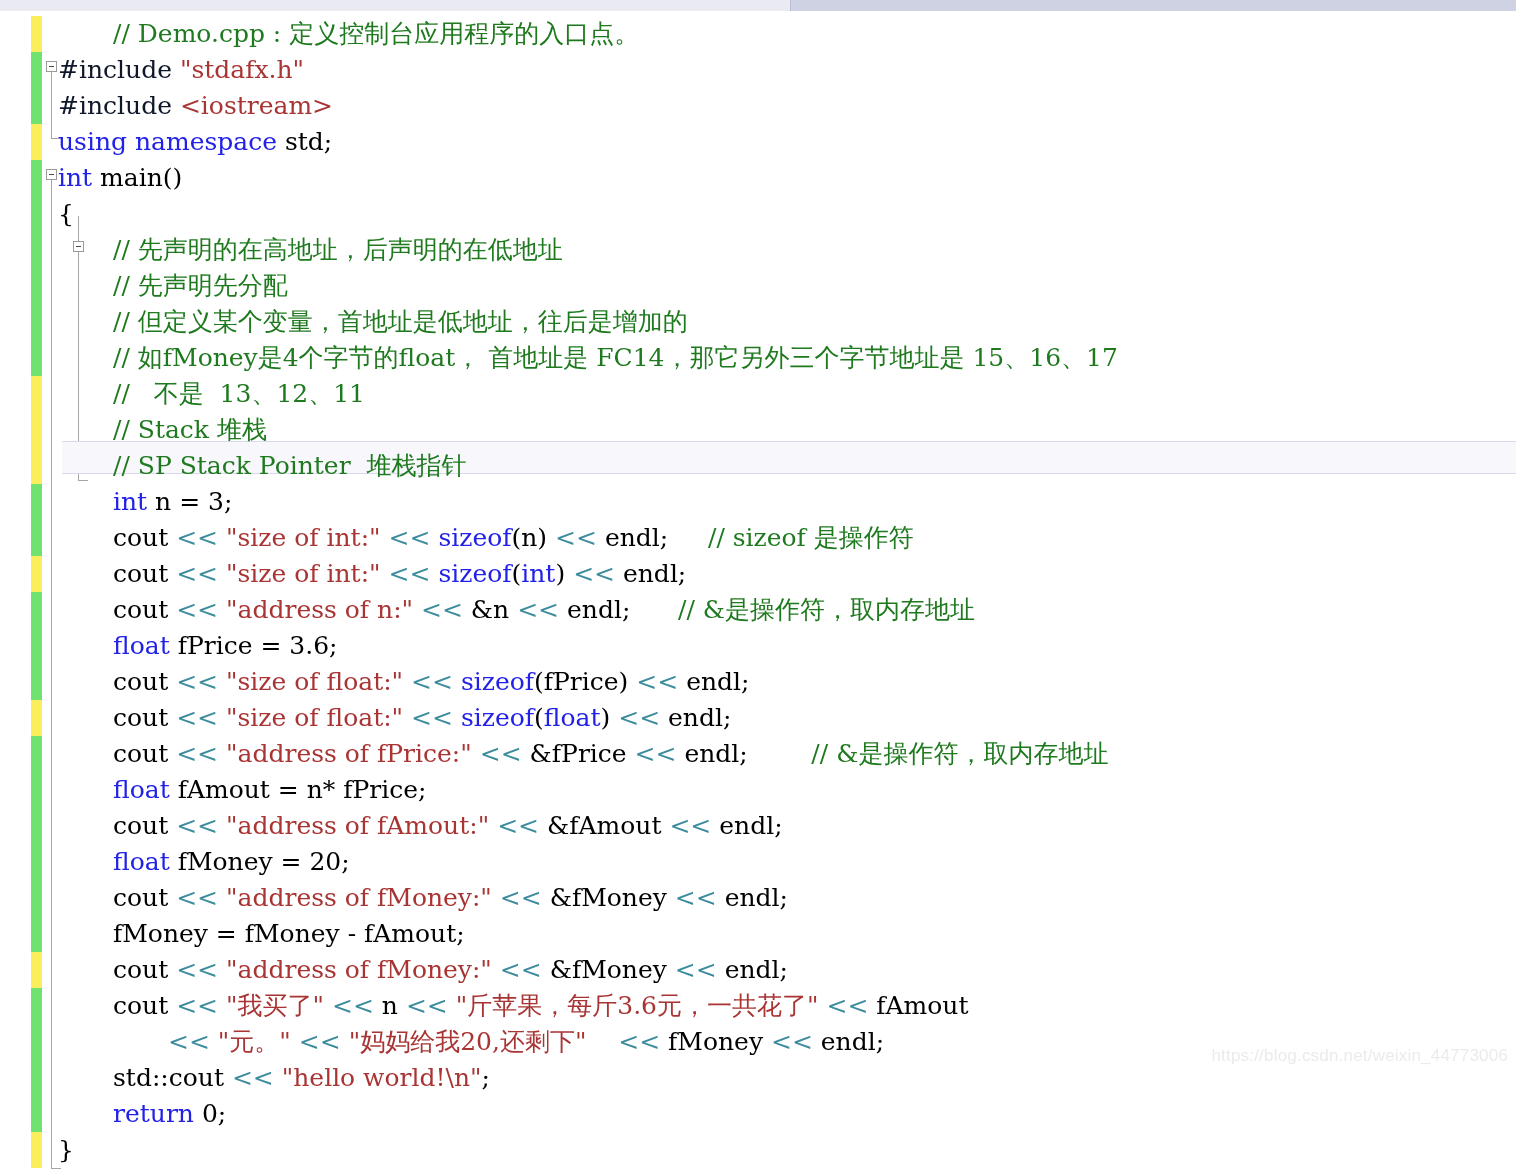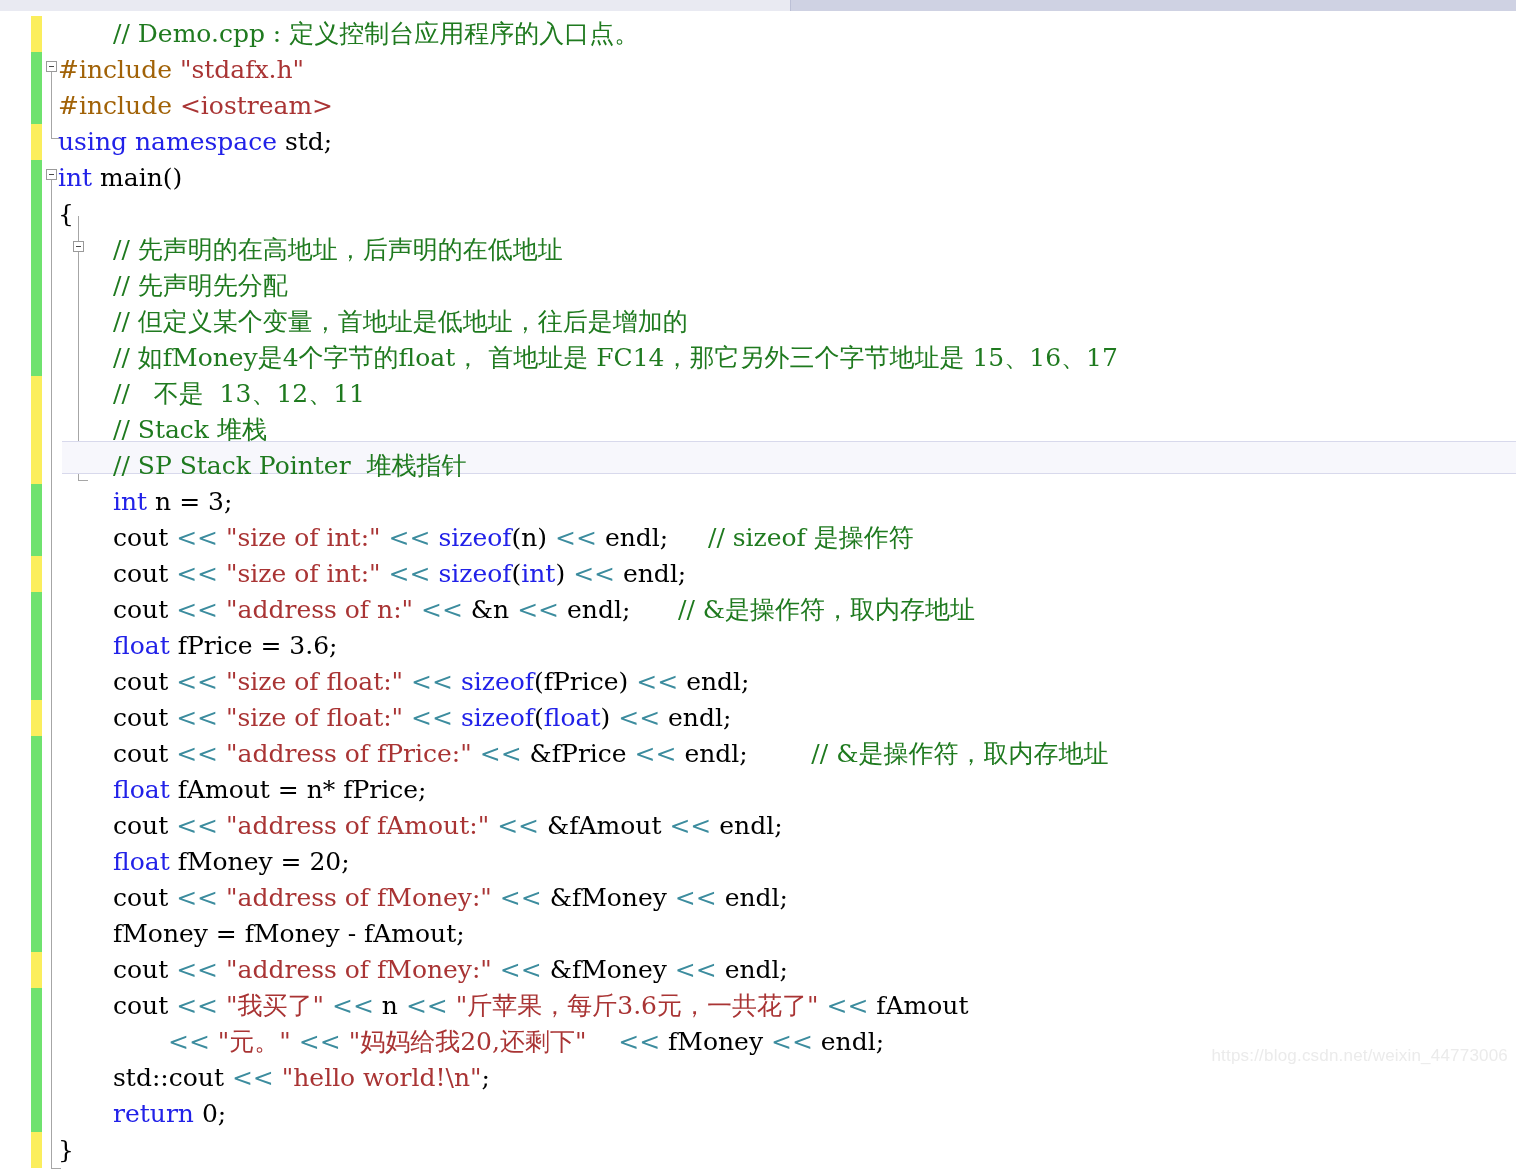--- a/index.html
+++ b/index.html
@@ -90,21 +90,21 @@
     white-space: pre;
     font-size: 25px;
     line-height: 36px;
     color: #000000;
   }
 
   
   .cm  { color: #1f7a1f; }              
   .kw  { color: #2121e8; }              
   .st  { color: #a93434; }              
-  .pp  { color: #a16207; }              
+  .pp  { color: #0f172a; }              
   .op  { color: #3c8c9e; }              
   .pl  { color: #000000; }
 
   
   #watermark {
     position: absolute;
     right: 8px;
     bottom: 6px;
     font-family: "Liberation Sans", sans-serif;
     font-size: 17px;

